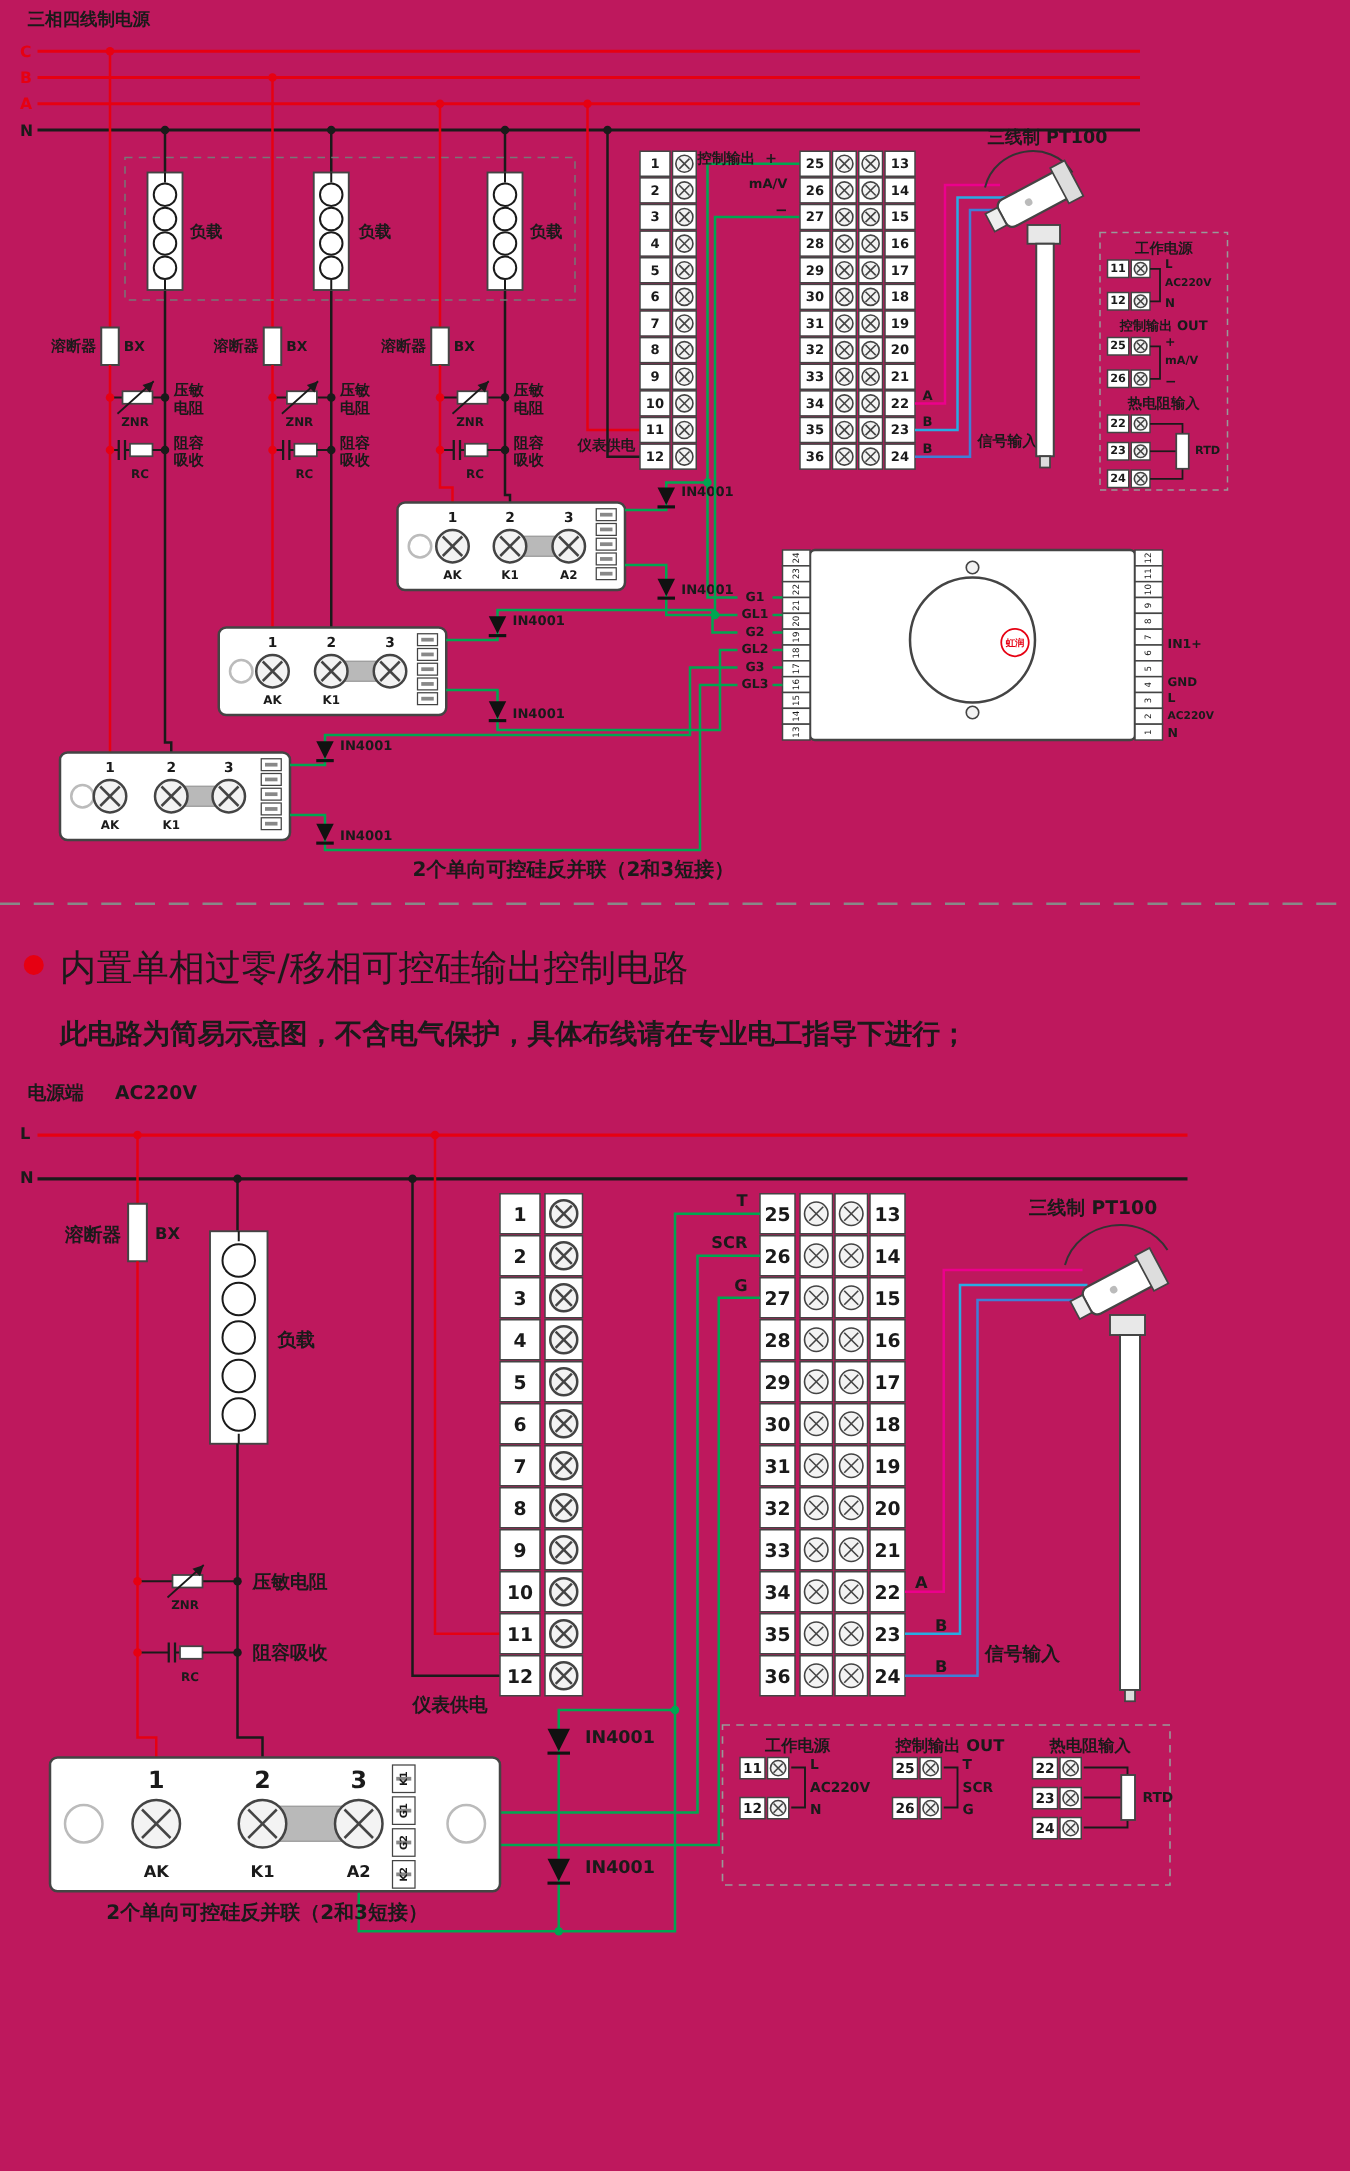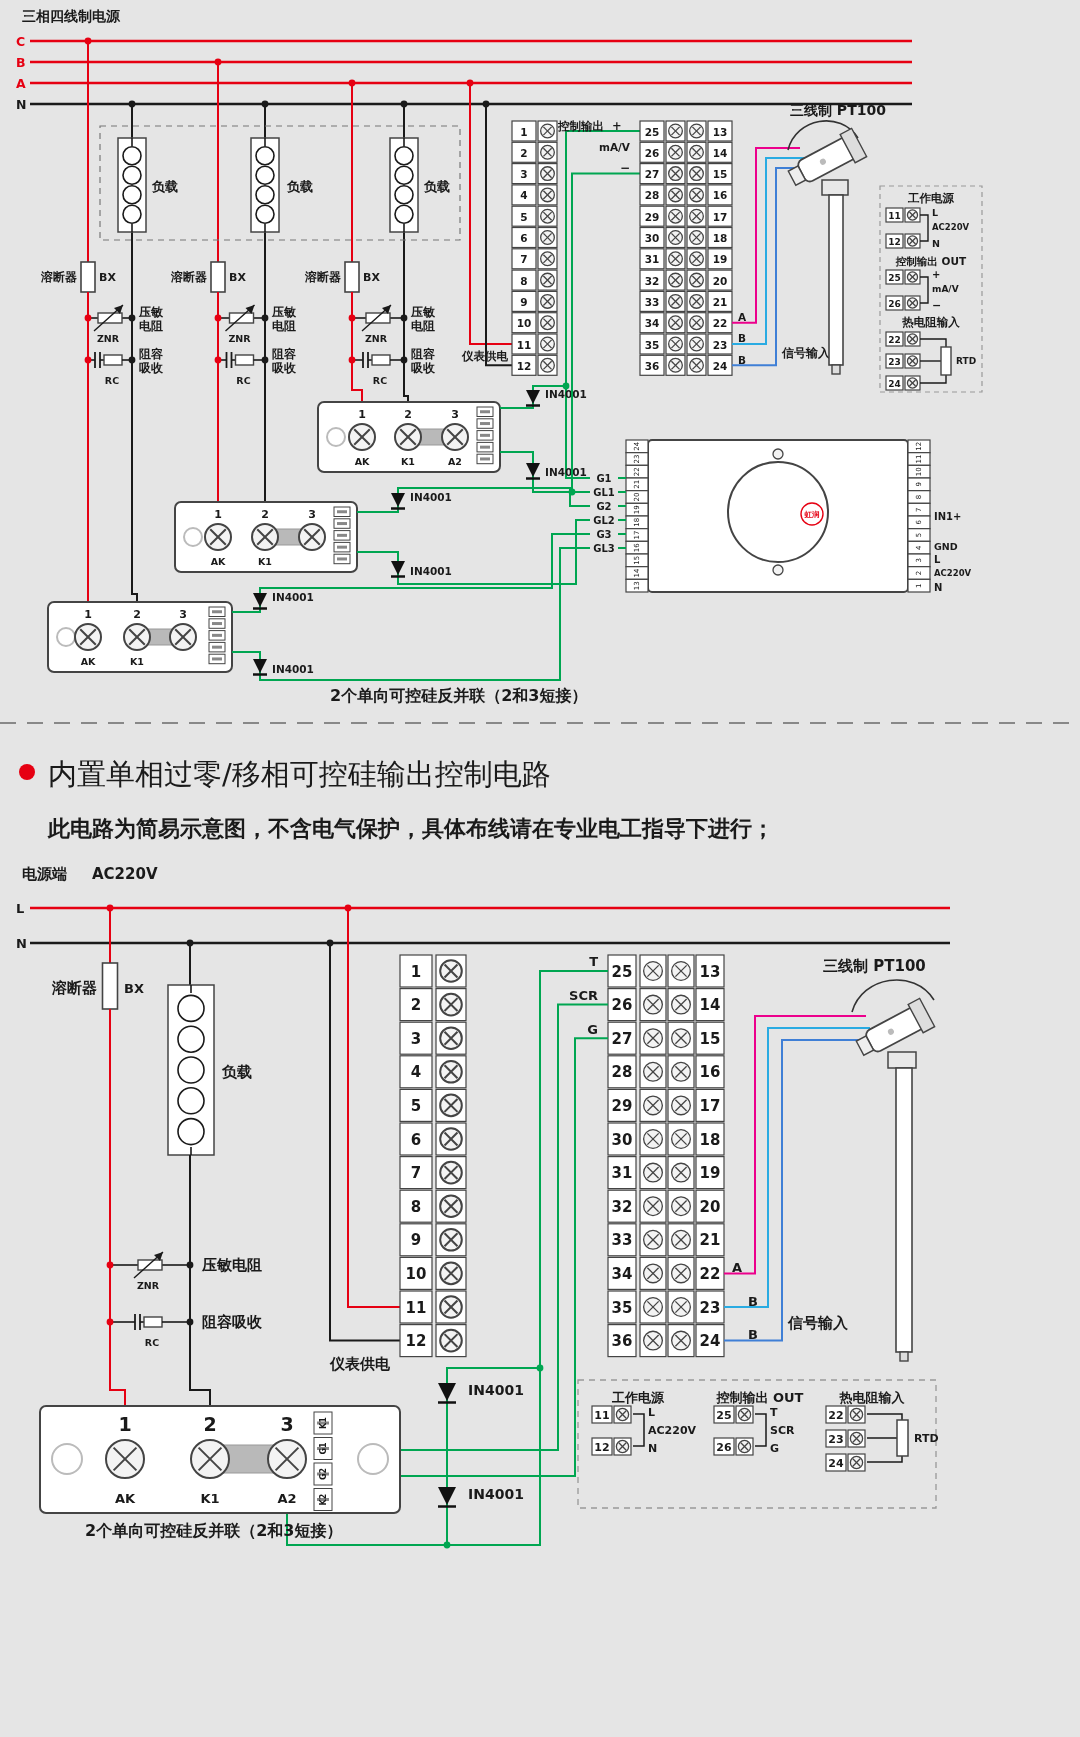--- a/index.html
+++ b/index.html
@@ -1,16 +1,16 @@
 <!DOCTYPE html>
 <html><head>
 <meta charset="utf-8">
 <style>
   html,body{margin:0;padding:0;background:#ffffff;}
-  .stage{position:relative;width:1080px;height:1737px;background:#e5e5e5;
+  .stage{position:relative;width:1080px;height:1737px;background:#be185d;
          font-family:"DejaVu Sans","Liberation Sans",sans-serif;overflow:hidden;}
   svg{display:block;}
   svg text{font-family:"DejaVu Sans","Liberation Sans",sans-serif;}
 </style>
 </head>
 <body>
 
 <div class="stage">
   <svg id="diag" width="1080" height="1737" viewBox="0 0 1080 1737">
       <g>

